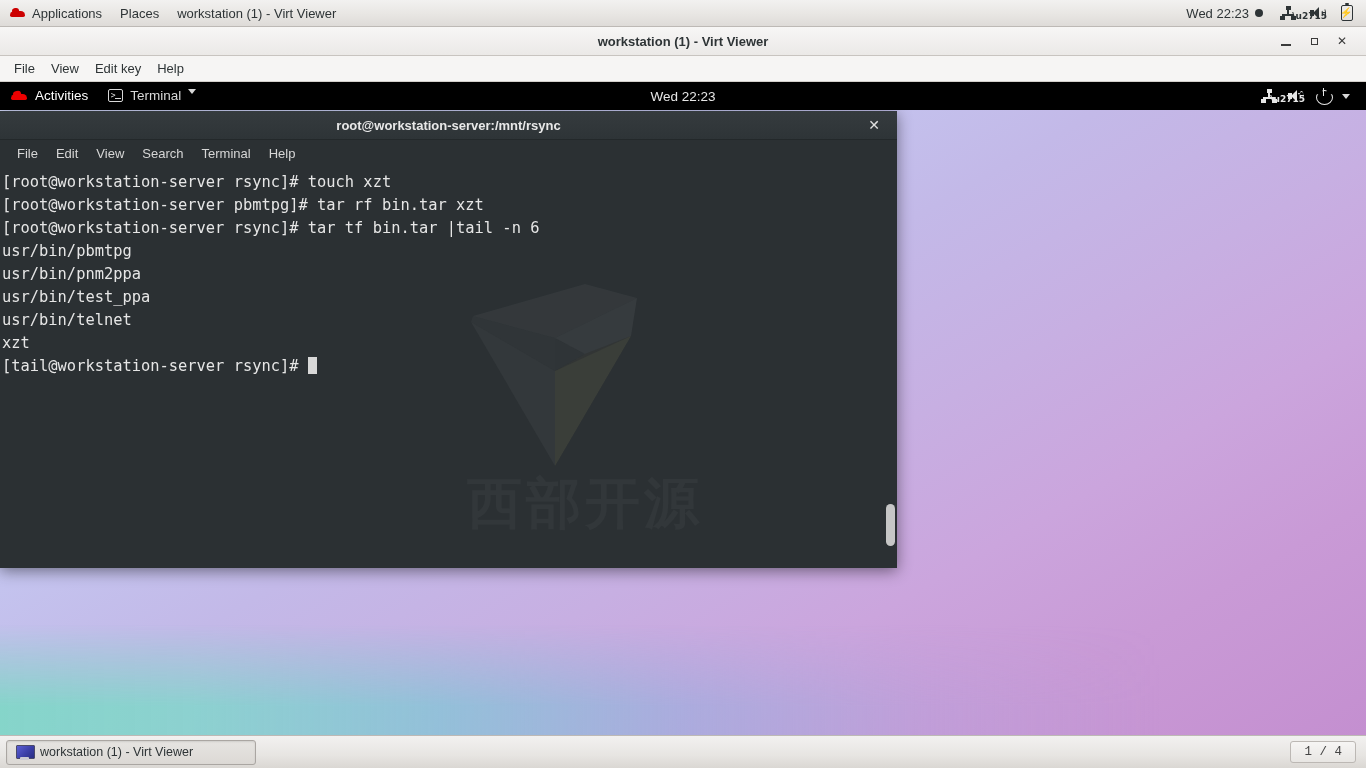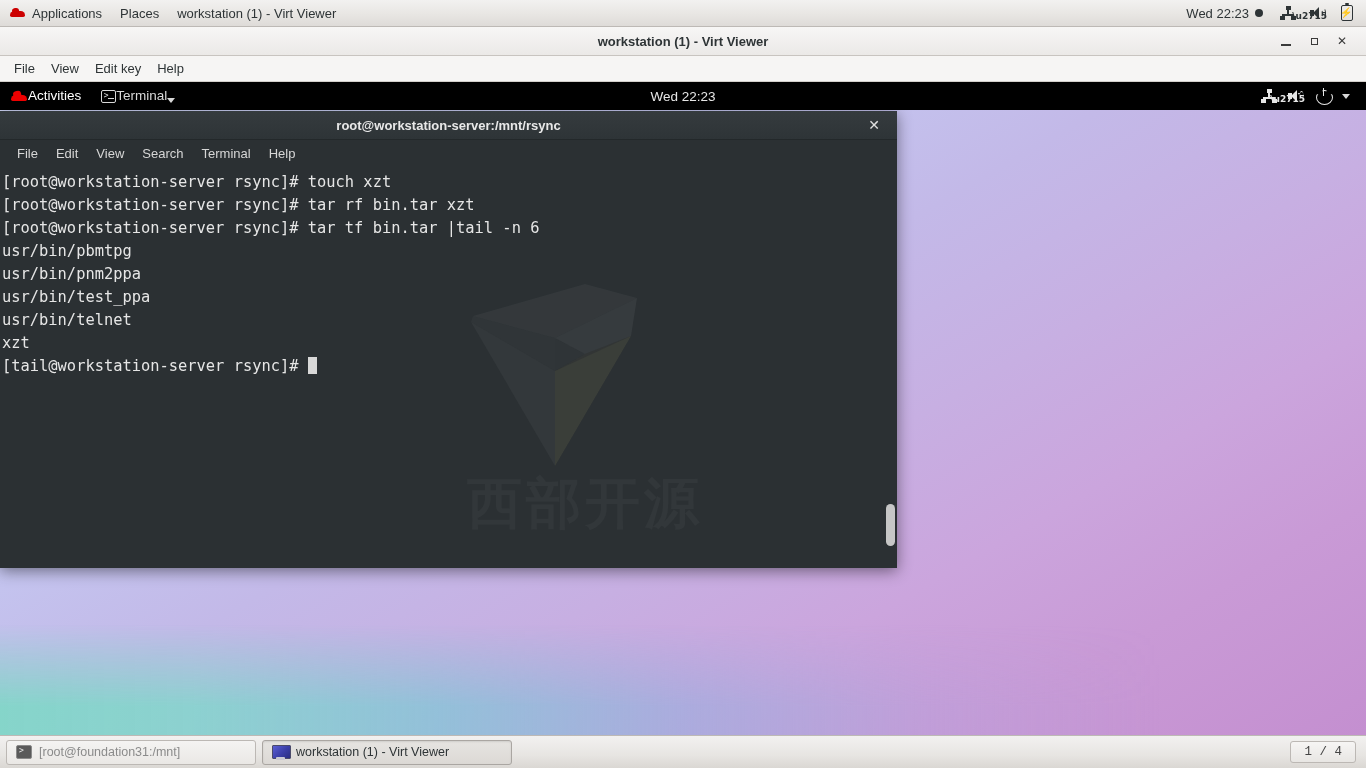--- a/index.html
+++ b/index.html
@@ -239,21 +239,21 @@
     left: 0; top: 0;
     width: 100%; height: 28px;
     background: #000000;
     display: flex;
     align-items: center;
     color: #d8d8d8;
     font-size: 13.5px;
     z-index: 6;
   }
   .gn-item {
-    display: flex; align-items: flex-end; 
+    display: flex; align-items: flex-start; gap: 7px;
     padding: 4px 10px;
     line-height: 1;
     white-space: nowrap;
   }
   .gn-activities { font-weight: normal; color: #ffffff; }
   .gn-rh {
     width: 18px; height: 13px; position: relative; display: inline-block;
   }
   .gn-rh::before {
     content:""; position:absolute; left:1px; top:5px;
@@ -674,44 +674,40 @@
               <polygon points="202,22 120,62 150,78 196,60" fill="rgba(255,255,255,0.055)"></polygon>
               <polygon points="120,62 120,95 150,78" fill="rgba(255,255,255,0.02)"></polygon>
               <polygon points="36,46 120,95 120,190" fill="rgba(255,255,255,0.038)"></polygon>
               <polygon points="120,95 196,60 120,190" fill="rgba(220,210,130,0.055)"></polygon>
               <polygon points="150,78 196,60 120,190 120,95" fill="rgba(200,195,120,0.045)"></polygon>
             </svg>
             <div class="wm-text">西部开源</div>
           </div>
 
           <div class="term-text"><span>[root@workstation-server rsync]# touch xzt</span>
-<span>[root@workstation-server rsync]# tar rf bin.tar xzt</span>
+<span>[root@workstation-server pbmtpg]# tar rf bin.tar xzt</span>
 <span>[root@workstation-server rsync]# tar tf bin.tar |tail -n 6</span>
 <span>usr/bin/pbmtpg</span>
 <span>usr/bin/pnm2ppa</span>
 <span>usr/bin/test_ppa</span>
 <span>usr/bin/telnet</span>
 <span>xzt</span>
 <span>[tail@workstation-server rsync]# </span><span class="cursor"></span></div>
 
           <div class="term-scrollbar">
             <div class="term-thumb"></div>
           </div>
 
         </div>
       </div>
 
     </div>
   </div>
 
   <div class="taskbar">
-    <div class="tb-btn inactive">
-      <span class="tb-ico-term"></span>
-      <span>[root@foundation31:/mnt]</span>
-    </div>
     <div class="tb-btn active">
       <span class="tb-ico-vv"></span>
       <span>workstation (1) - Virt Viewer</span>
     </div>
     <div class="tb-spacer"></div>
     <div class="tb-workspace">1 / 4</div>
   </div>
 
 </div>
 

